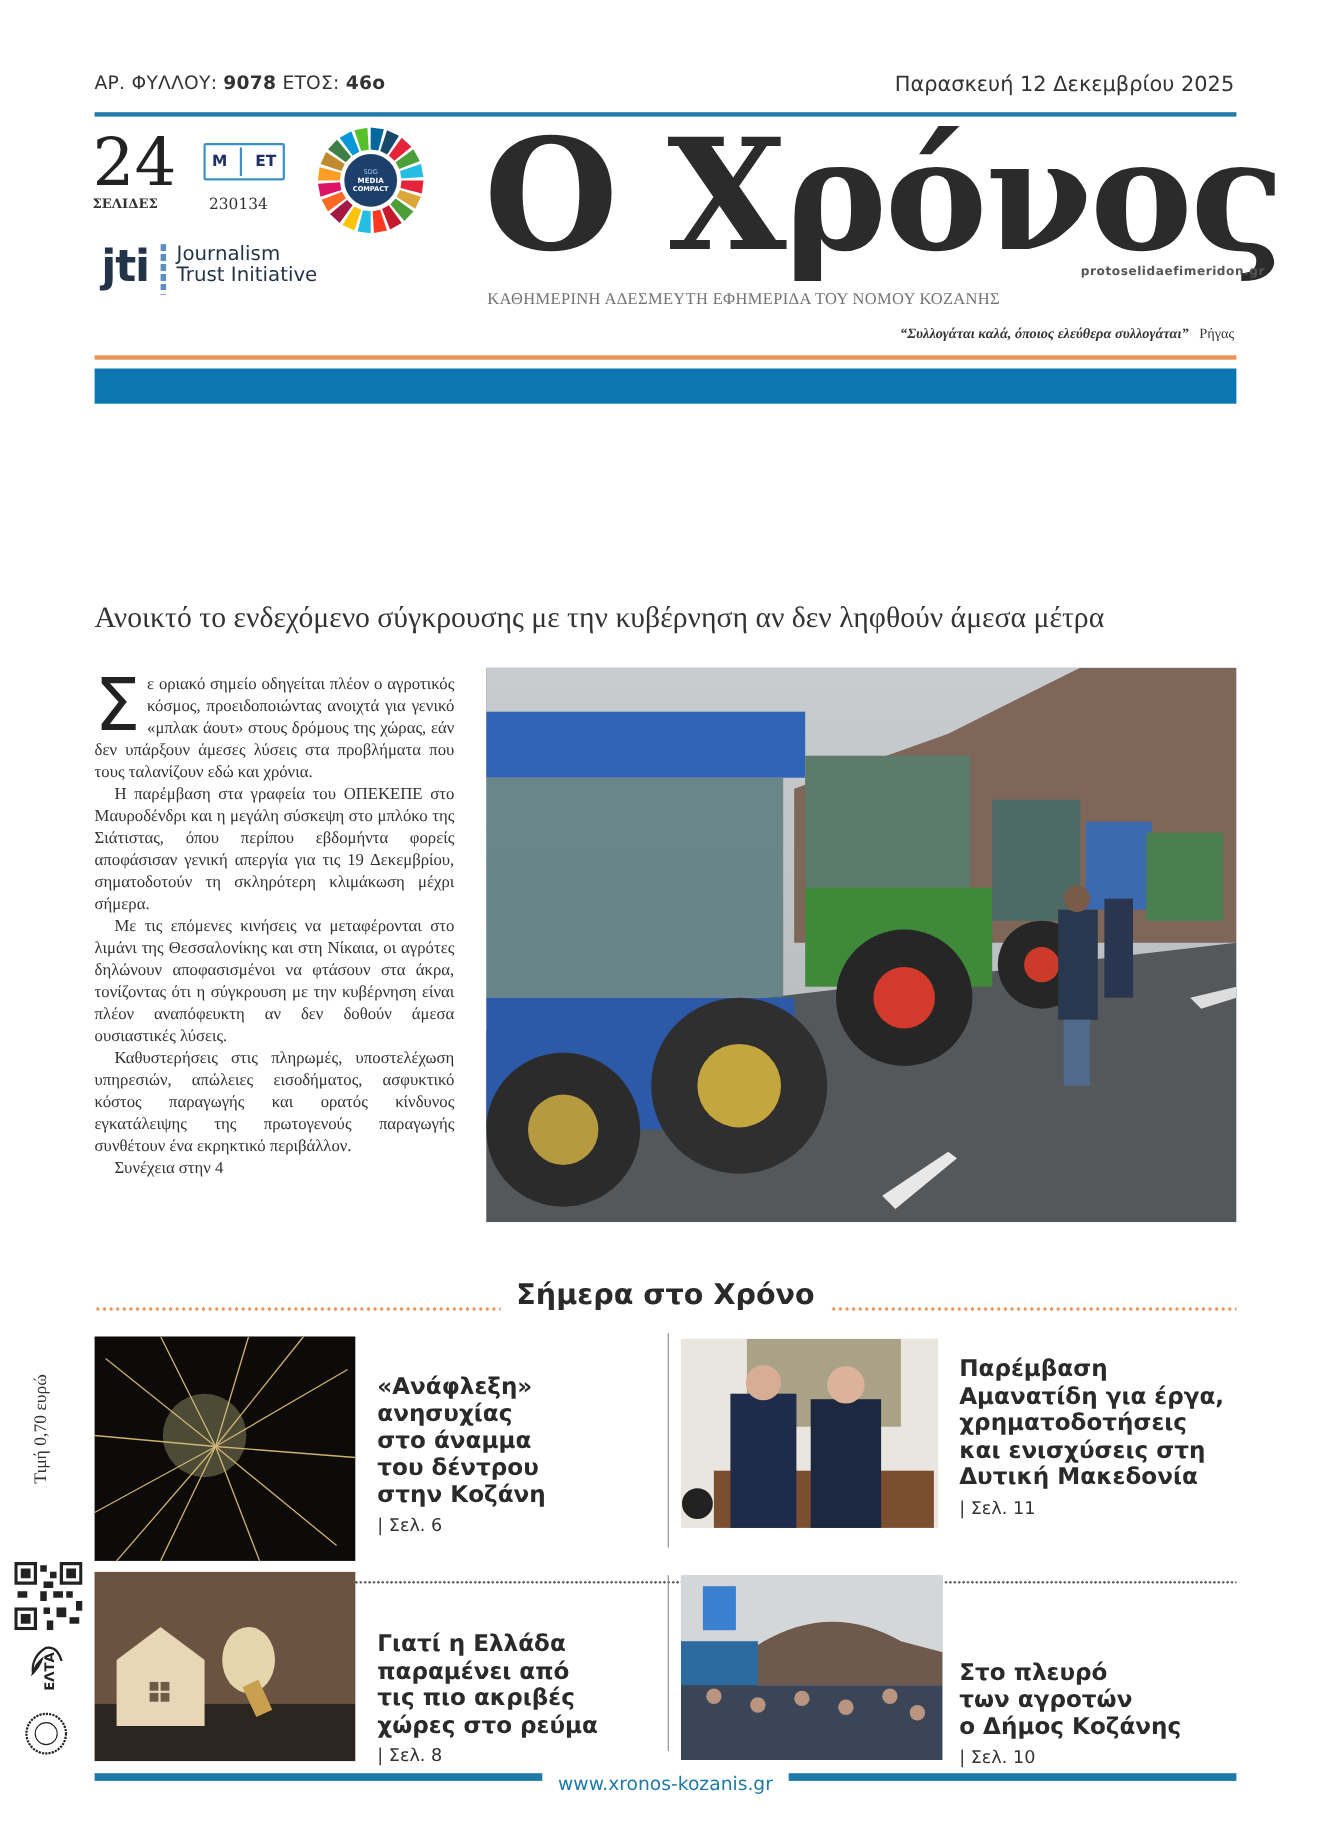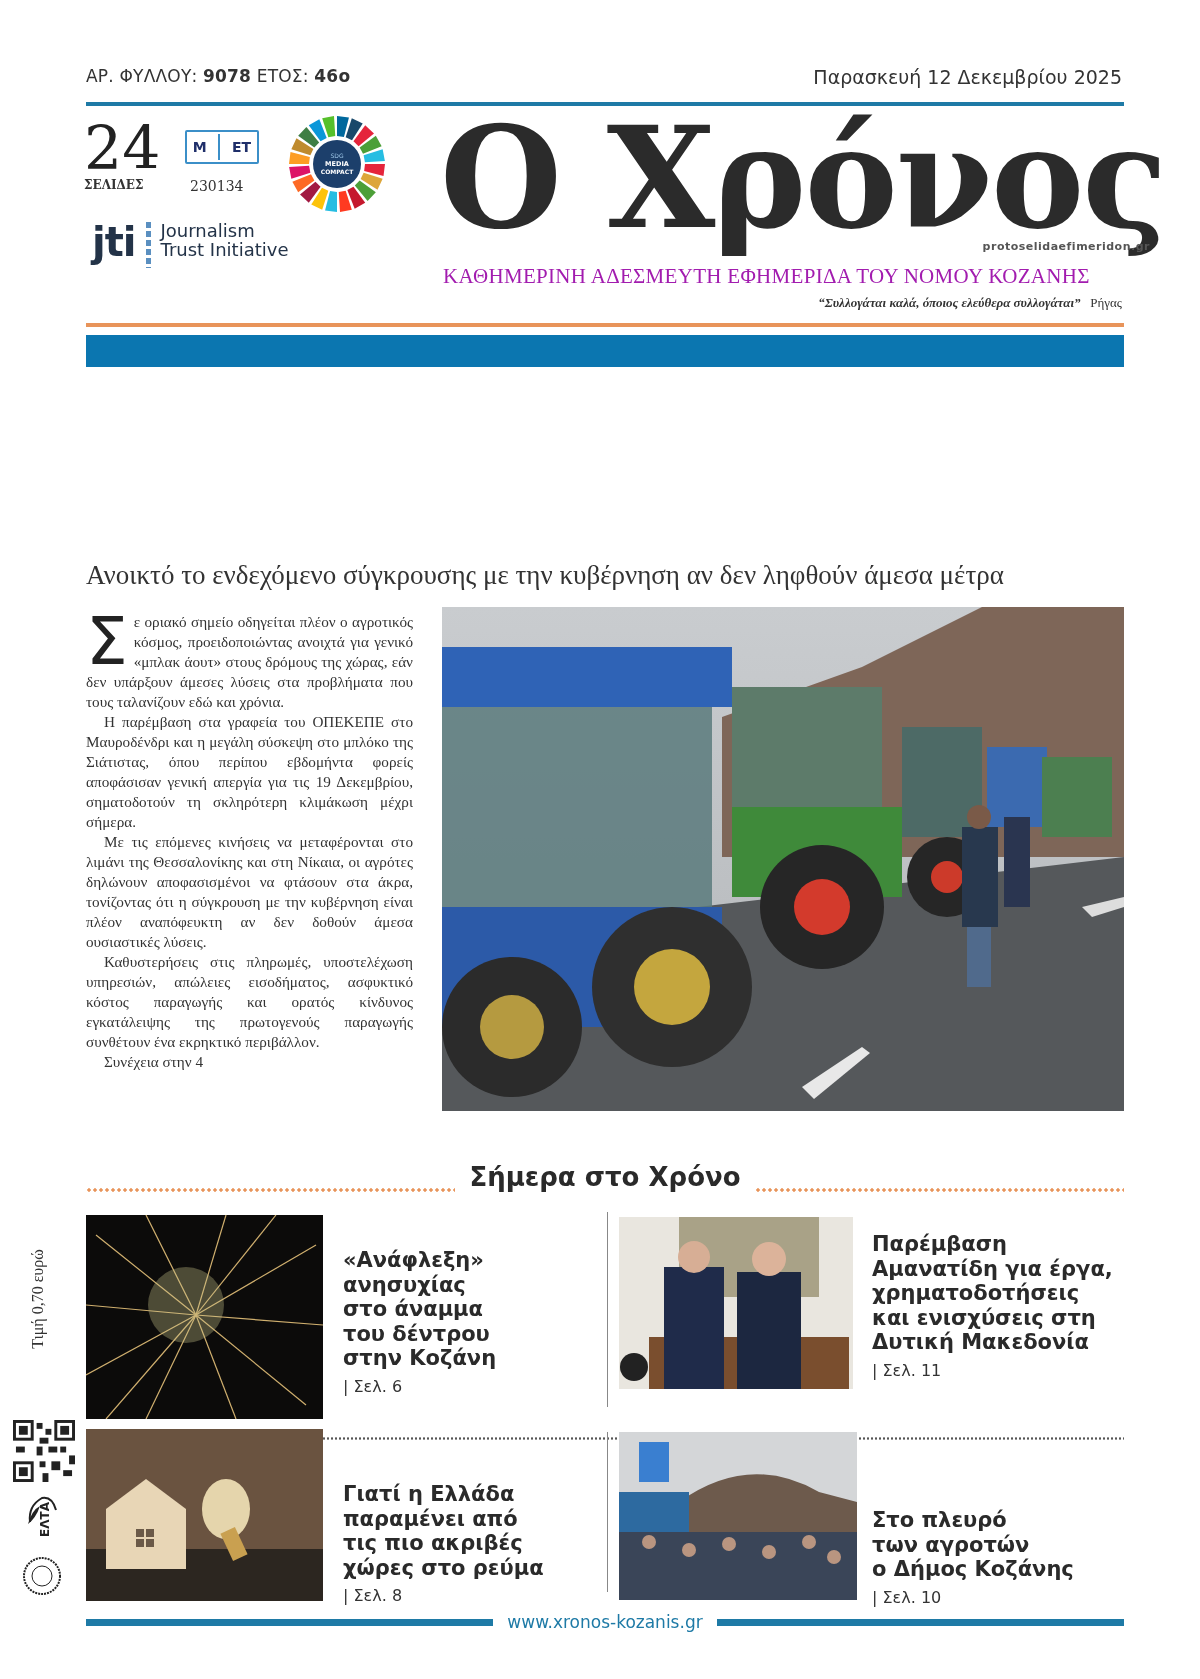--- a/index.html
+++ b/index.html
@@ -17,42 +17,42 @@
   .met{left:185px;top:130px;width:74px;height:34px;border:2px solid #3b8fc8;border-radius:2px;display:flex;align-items:center;justify-content:space-around;font-weight:bold;font-size:14px;color:#1f2f6a}
   .met .sep{width:2px;height:26px;background:#3b8fc8}
   .met-num{left:190px;top:178px;font-family:"DejaVu Serif",serif;font-size:14px;color:#333}
   .sdg{left:287px;top:114px;width:100px;height:100px}
   .jti{left:92px;top:222px;display:flex;gap:10px}
   .jti-mark{font-size:40px;font-weight:bold;color:#233348;letter-spacing:-1px;line-height:1}
   .jti-bar{width:5px;height:46px;background:repeating-linear-gradient(#5a8fc0 0 6px,#fff 6px 9px)}
   .jti-text{font-size:18px;color:#233348;line-height:1.05}
   .masthead{left:440px;top:108px;font-family:"DejaVu Serif",serif;font-size:140px;font-weight:bold;color:#2b2b2b;line-height:1;letter-spacing:-2px}
   .watermark{right:50px;top:240px;font-size:11px;font-weight:bold;color:#555;letter-spacing:0.5px}
-  .tagline{left:443px;top:264px;width:680px;font-family:"Liberation Serif",serif;font-size:21px;color:#a21caf;letter-spacing:0.3px;text-align:justify;white-space:nowrap}
+  .tagline{left:443px;top:264px;width:680px;font-family:"Liberation Serif",serif;font-size:15px;color:#737373;letter-spacing:0.3px;text-align:justify;white-space:nowrap}
   .motto{right:78px;top:295px;font-family:"Liberation Serif",serif;font-size:13px;color:#333}
   .motto i{font-weight:bold}
   .headline{left:86px;top:378px;width:1040px;font-family:"DejaVu Sans",sans-serif;font-weight:bold;font-size:62px;line-height:74px;color:#2a2a2a;letter-spacing:-0.5px}
-  .subhead{left:86px;top:560px;font-family:"Liberation Serif",serif;font-size:27px;color:#333;white-space:nowrap}
+  .subhead{left:86px;top:546px;font-family:"Liberation Serif",serif;font-size:27px;color:#333;white-space:nowrap}
   .body{left:86px;top:612px;width:327px;font-family:"Liberation Serif",serif;font-size:15.2px;line-height:20px;color:#333;text-align:justify;hyphens:auto}
   .body p{text-indent:18px}
   .body p.first{text-indent:0}
   .dropcap{float:left;font-size:66px;line-height:56px;margin:2px 6px 0 0;font-family:"DejaVu Sans",sans-serif;color:#222}
   .photo-main{left:442px;top:607px;width:682px;height:504px;overflow:hidden;background:#9a9ea3}
   .section-title{left:86px;top:1162px;width:1038px;display:flex;align-items:flex-end;gap:14px}
   .dots{flex:1;height:4px;background:radial-gradient(circle,#e8945a 1.5px,transparent 1.8px) 0 0/6px 4px repeat-x}
   .section-title span{font-weight:bold;font-size:26px;color:#2a2a2a;white-space:nowrap}
   .price{left:18px;top:1250px;width:40px;height:100px}
   .price span{display:block;transform:rotate(-90deg);transform-origin:center;white-space:nowrap;font-family:"Liberation Serif",serif;font-size:16px;color:#333;position:absolute;left:-30px;top:40px}
   .card-img{overflow:hidden}
   .card-title{font-weight:bold;font-size:21px;line-height:24.5px;color:#2a2a2a}
   .card-page{font-size:16px;color:#333;margin-top:6px}
   .vdiv{width:1px;background:#888}
   .hdots{left:86px;width:1038px;height:3px;background:radial-gradient(circle,#555 1px,transparent 1.3px) 0 0/4px 3px repeat-x}
   .qr{left:13px;top:1420px;width:62px;height:62px}
-  .footer{left:86px;top:1612px;width:1038px;display:flex;align-items:center;gap:14px}
+  .footer{left:86px;top:1612px;width:1038px;display:flex;gap:14px}
   .footer .bar{flex:1;height:7px;background:#1e7aa6}
   .footer span{color:#1e7aa6;font-size:17px;white-space:nowrap}
 </style>
 </head>
 <body>
 
 <div class="abs issue">
   <span>ΑΡ. ΦΥΛΛΟΥ:</span>
   <b>9078</b>
   <span>ΕΤΟΣ:</span>

